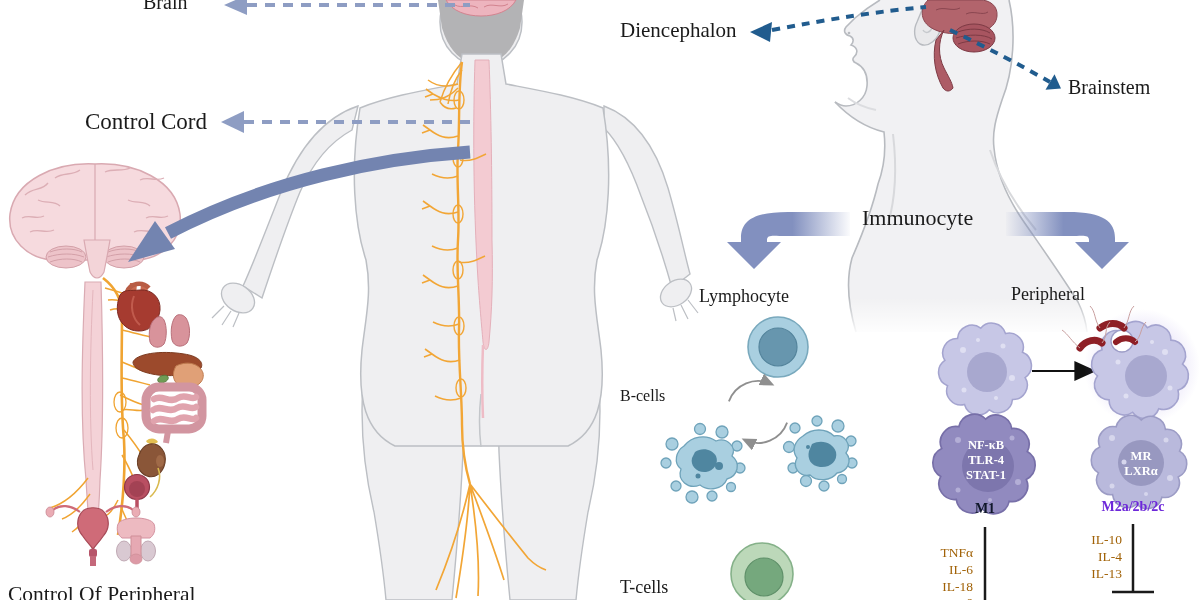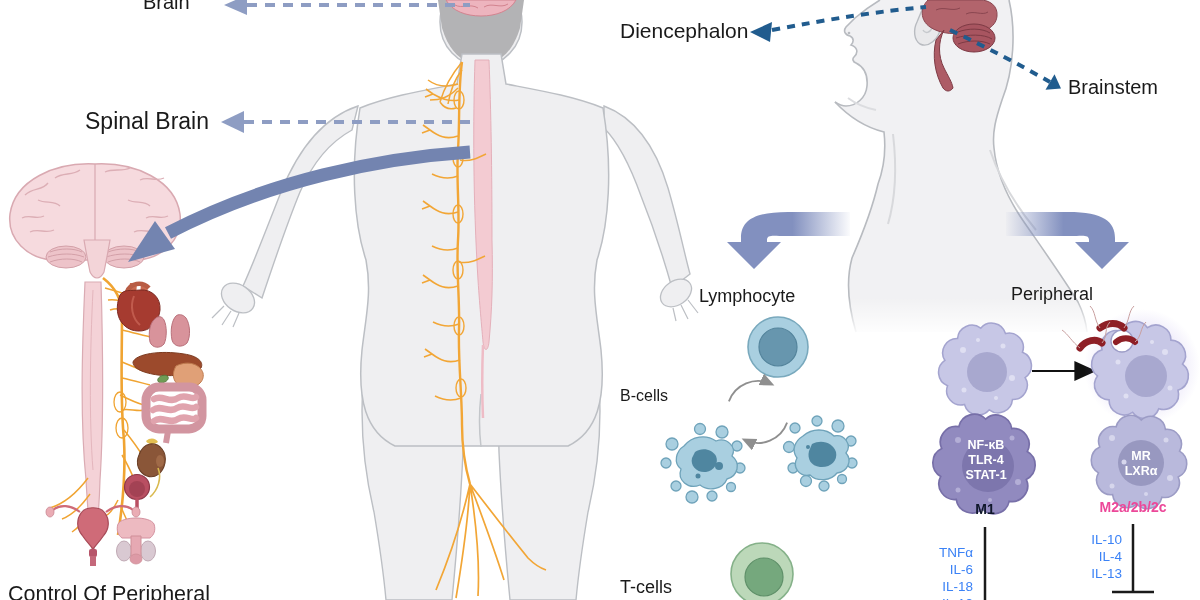--- a/index.html
+++ b/index.html
@@ -1,21 +1,21 @@
 <!DOCTYPE html>
 <html><head>
 <meta charset="utf-8">
 <style>
   html,body{margin:0;padding:0;background:#fff;}
   .stage{position:relative;width:1200px;height:600px;overflow:hidden;background:#ffffff;
-         font-family:Liberation Sans, sans-serif;}
+         font-family:Liberation Serif, serif;}
   .stage svg{position:absolute;left:0;top:0;}
   .lbl{position:absolute;color:#1a1a1a;white-space:nowrap;line-height:1.1;}
   .marker-text{position:absolute;color:#ffffff;font-weight:bold;text-align:center;}
-  .cyt{position:absolute;color:#3b82f6;text-align:right;}
+  .cyt{position:absolute;color:#a16207;text-align:right;}
   .celllabel{position:absolute;font-weight:bold;text-align:center;}
 </style>
 </head>
 <body>
 
 <div class="stage">
 
 <svg width="1200" height="600" viewBox="0 0 1200 600">
   <defs>
     <linearGradient id="ribbonL" gradientUnits="userSpaceOnUse" x1="852" y1="0" x2="782" y2="0">
@@ -352,40 +352,41 @@
   <g>
     <path d="M 985,527 L 985,602" stroke="#1a1a1a" stroke-width="2.5"></path>
   </g>
   <g>
     <path d="M 1133,524 L 1133,592" stroke="#1a1a1a" stroke-width="2.5"></path>
     <path d="M 1112,592 L 1154,592" stroke="#1a1a1a" stroke-width="2.5"></path>
   </g>
 </svg>
 
 <div class="lbl" style="left:143px;top:-9px;font-size:20px;">Brain</div>
-<div class="lbl" style="left:85px;top:109px;font-size:23px;">Spinal Brain</div>
+<div class="lbl" style="left:85px;top:109px;font-size:23px;">Control Cord</div>
 <div class="lbl" style="left:620px;top:19px;font-size:21px;">Diencephalon</div>
 <div class="lbl" style="left:1068px;top:76px;font-size:20px;">Brainstem</div>
+<div class="lbl" style="left:862px;top:206px;font-size:22px;">Immunocyte</div>
 <div class="lbl" style="left:699px;top:287px;font-size:18px;">Lymphocyte</div>
 <div class="lbl" style="left:1011px;top:285px;font-size:18px;">Peripheral</div>
 <div class="lbl" style="left:620px;top:387px;font-size:16px;">B-cells</div>
 <div class="lbl" style="left:620px;top:578px;font-size:18px;">T-cells</div>
 
 <div class="marker-text" style="left:947px;top:438px;width:78px;font-size:12.5px;line-height:15px;">
   <div>NF-κB</div>
   <div>TLR-4</div>
   <div>STAT-1</div>
 </div>
 <div class="marker-text" style="left:1105px;top:449px;width:72px;font-size:12.5px;line-height:14.5px;">
   <div>MR</div>
   <div>LXRα</div>
 </div>
 
 <div class="celllabel" style="left:955px;top:501px;width:60px;font-size:14px;color:#0f172a;">M1</div>
-<div class="celllabel" style="left:1083px;top:499px;width:100px;font-size:14px;color:#ec4899;">M2a/2b/2c</div>
+<div class="celllabel" style="left:1083px;top:499px;width:100px;font-size:14px;color:#6d28d9;">M2a/2b/2c</div>
 
 <div class="cyt" style="left:907px;top:544px;width:66px;font-size:13.5px;line-height:17px;">
   <div>TNFα</div>
   <div>IL-6</div>
   <div>IL-18</div>
   <div>IL-1β</div>
 </div>
 <div class="cyt" style="left:1056px;top:531px;width:66px;font-size:13.5px;line-height:17px;">
   <div>IL-10</div>
   <div>IL-4</div>

